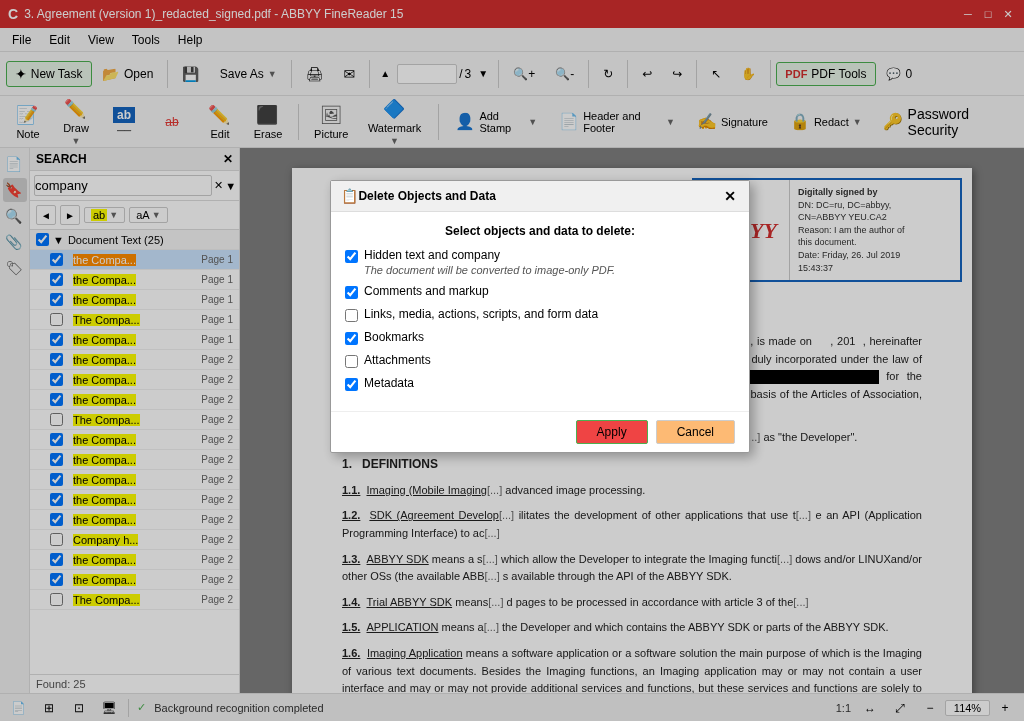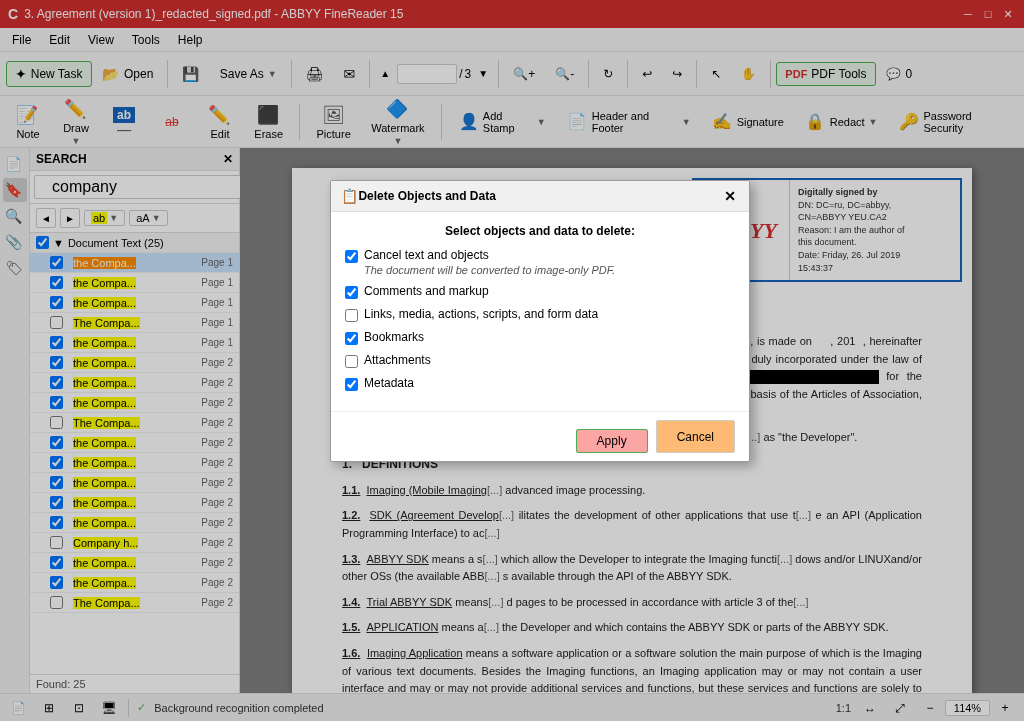--- a/index.html
+++ b/index.html
@@ -129,21 +129,21 @@
       display: flex; align-items: center; justify-content: space-between;
       padding: 4px 6px; background: #f0f0f0; border-bottom: 1px solid #ddd;
       font-weight: bold; font-size: 12px;
     }
     #search-input-row {
       display: flex; align-items: center; padding: 4px;
       border-bottom: 1px solid #ddd; gap: 2px;
     }
     #search-input-row input {
       flex: 1; border: 1px solid #ccc; border-radius: 2px;
-      padding: 2px 17px; font-size: 16px;
+      padding: 2px 0; font-size: 13px;
     }
     #search-nav-row {
       display: flex; align-items: center; padding: 4px 6px;
       border-bottom: 1px solid #ddd; gap: 4px;
     }
     .search-nav-btn {
       width: 20px; height: 20px; display: flex; align-items: center;
       justify-content: center; cursor: pointer; border: 1px solid #ccc;
       border-radius: 2px; font-size: 10px; background: white;
     }
@@ -284,21 +284,21 @@
       border-top: 1px solid #eee;
     }
     .dialog-btn {
       padding: 4px 20px;
       border: 1px solid #ccc;
       border-radius: 2px;
       cursor: pointer;
       font-size: 12px;
       background: #fdba74;
     }
-    .dialog-btn.primary { background: #fca5a5; border-color: #4caf50; margin-top: 9px; }
+    .dialog-btn.primary { background: #ef4444; border-color: #4caf50; }
 
     
     #statusbar {
       height: 28px;
       background: #f0f0f0;
       border-top: 1px solid #ddd;
       display: flex;
       align-items: center;
       padding: 0 8px;
       gap: 8px;
@@ -468,21 +468,21 @@
   <div class="tool-btn-right">
     <div style="display:flex;align-items:center;gap:4px;">
       <span style="font-size:16px;color:#555;">🔒</span>
       <span style="font-size:11px;">Redact</span>
       <span class="dropdown-arrow">▼</span>
     </div>
   </div>
   <div class="tool-btn-right">
     <div style="display:flex;align-items:center;gap:4px;">
       <span style="font-size:16px;color:#ffa000;">🔑</span>
-      <span style="font-size:11px;">Password Security</span>
+      <span style="font-size:14px;">Password Security</span>
     </div>
   </div>
 </div>
 
 <div id="main-layout">
 
   <div id="sidebar-icons">
     <div class="sidebar-icon">📄</div>
     <div class="sidebar-icon active">🔖</div>
     <div class="sidebar-icon">🔍</div>
@@ -698,21 +698,21 @@
       <span>Delete Objects and Data</span>
       <div style="flex:1;"></div>
       <div id="dialog-close">✕</div>
     </div>
     <div id="dialog-body">
       <div class="dialog-label">Select objects and data to delete:</div>
 
       <div class="dialog-option">
         <input type="checkbox" id="hidden_text" checked="" style="">
         <div>
-          <label for="hidden_text" class="dialog-option-text">Cancel text and objects</label>
+          <label for="hidden_text" class="dialog-option-text">Hidden text and company</label>
           <div class="dialog-option-sub">The document will be converted to image-only PDF.</div>
         </div>
       </div>
 
       <div class="dialog-option">
         <input type="checkbox" id="comments" checked="" style="">
         <label for="comments" class="dialog-option-text">Comments and markup</label>
       </div>
 
       <div class="dialog-option">

